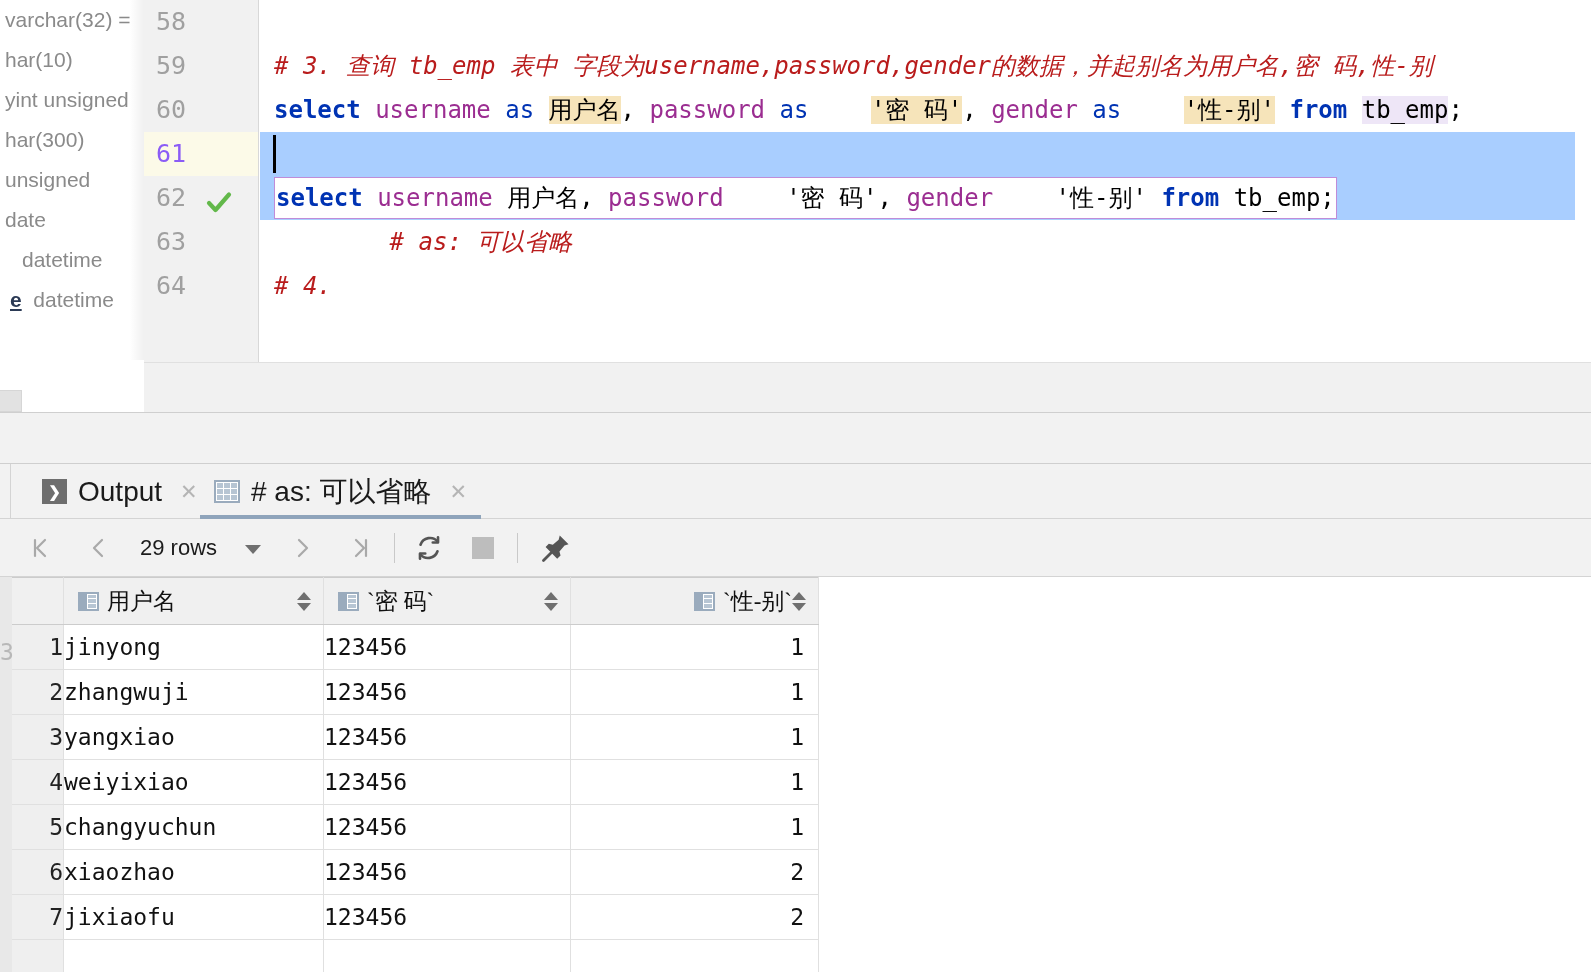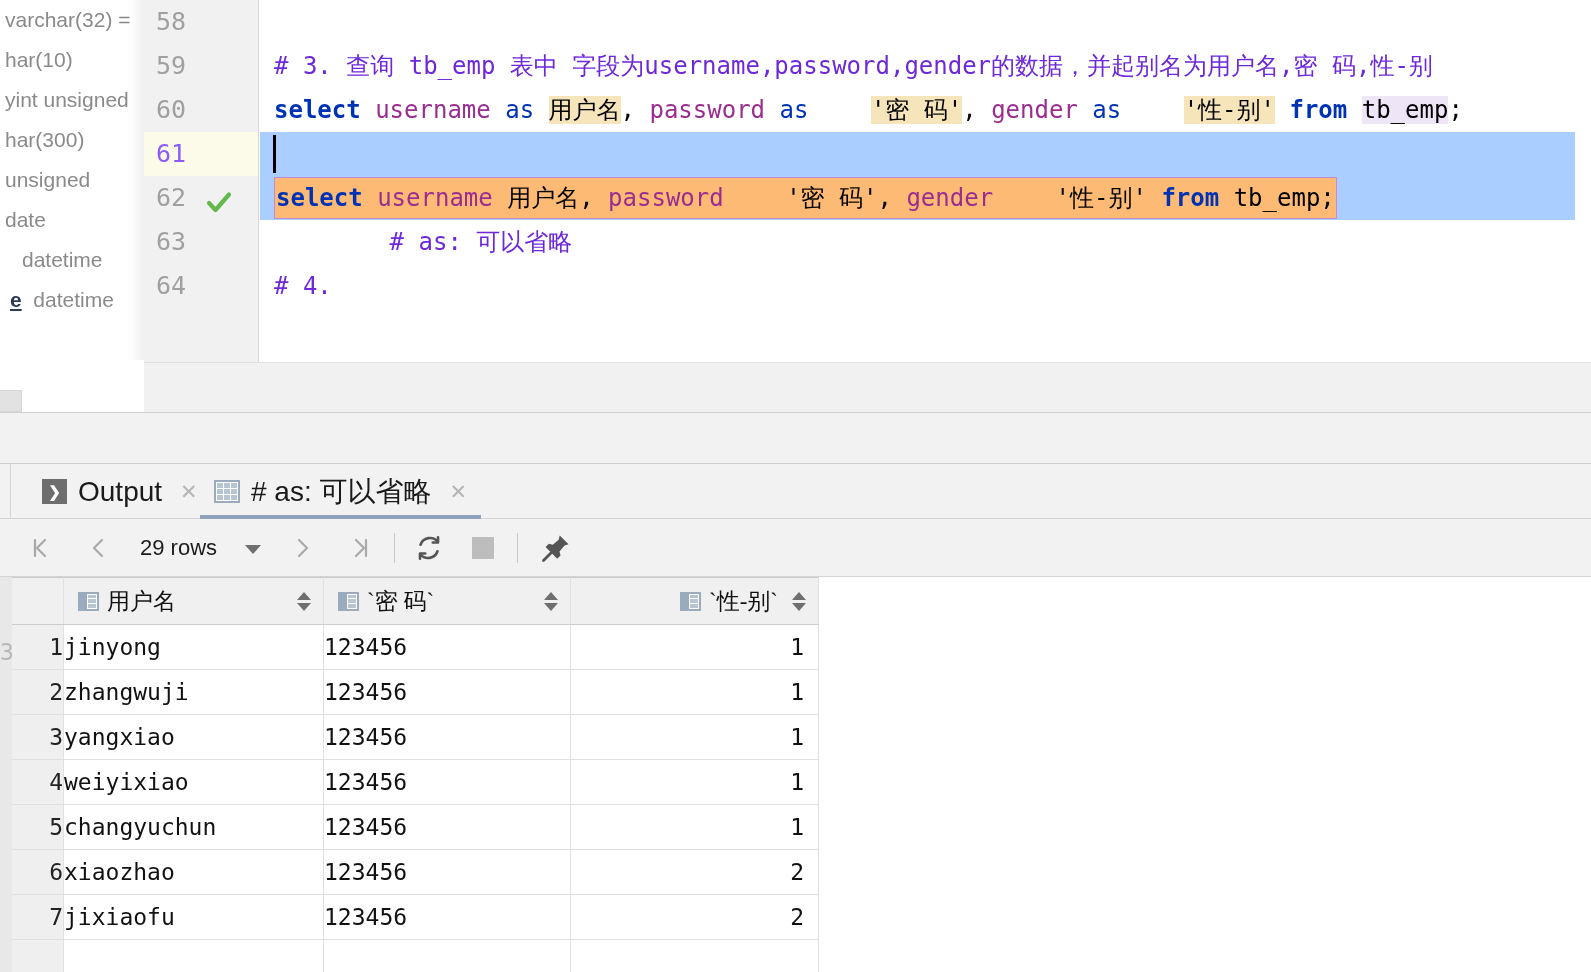--- a/index.html
+++ b/index.html
@@ -74,32 +74,32 @@
   }
   .cline {
     position: relative;
     height: 44px; line-height: 44px;
     white-space: pre;
     padding-left: 14px;
   }
   .cline.sel-line { background: #a9ceff; }
   .cline .inner { display: inline-block; }
   .cline.stmt-box .inner {
-    background: #fdba74;
+    background: #ffffff;
     border: 1px solid #c08cd8;
     box-sizing: border-box;
     padding: 0 1px;
     height: 42px;
     line-height: 40px;
   }
   .cursor {
     position: absolute; left: 13px; top: 3px;
     width: 3px; height: 38px; background: #000;
   }
-  .cm   { color: #6d28d9; }
+  .cm   { color: #b91c1c; font-style: italic; }
   .kw   { color: #0033b3; font-weight: 600; }
   .kw2  { color: #0033b3; }
   .col  { color: #9b2d91; }
   .plain{ color: #000000; }
   .hl-alias { background: #f6e4ba; }
   .hl-tbl   { background: #eee6f7; }
   .alias-cn { color: #000000; }
   .str-cn   { color: #000000; margin-left: 48px; }
 
   
@@ -484,21 +484,21 @@
                   <span class="th-text">`密 码`</span>
                 </span>
                 <span class="sorter">
                     <span class="up"></span>
                     <span class="dn"></span>
                   </span>
               </div>
             </th>
 
             <th class="col-w-gen">
-              <div class="th-inner" style="justify-content:flex-end;gap:14px;">
+              <div class="th-inner" style="justify-content:flex-end;">
                 <span class="th-left">
                   <span class="col-icon">
                       <span class="cL"></span>
                       <span class="cR">
                         <i></i>
                         <i></i>
                         <i></i>
                       </span>
                     </span>
                   <span class="th-text">`性-别`</span>

